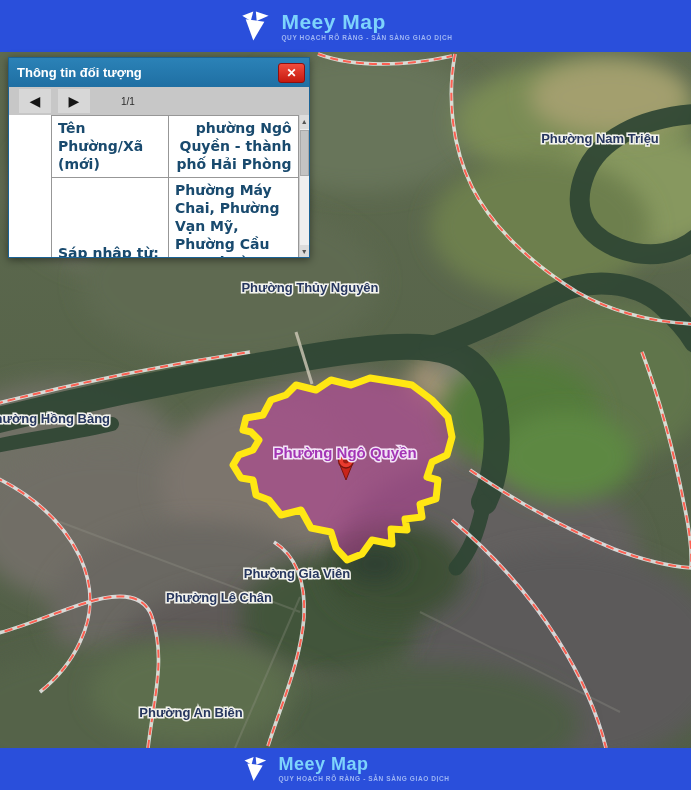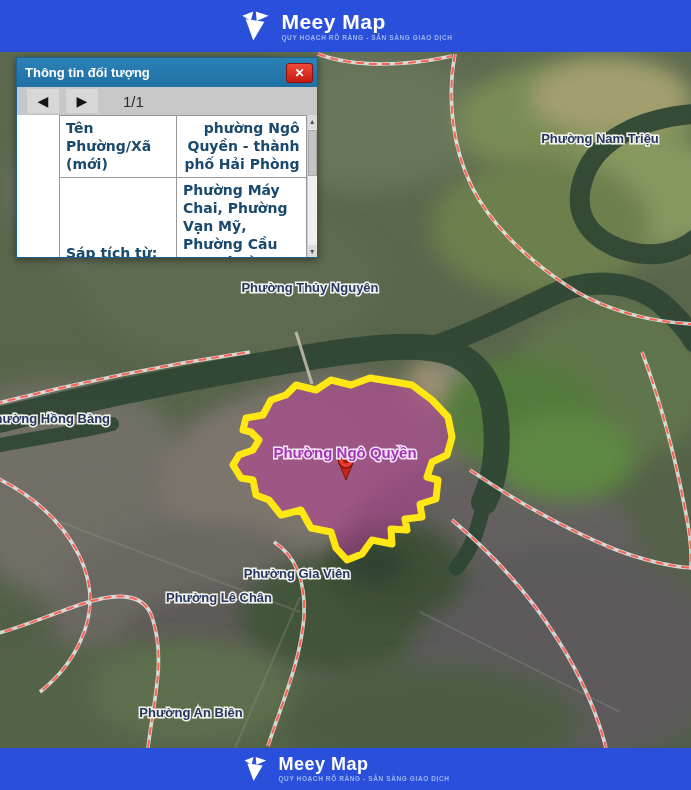--- a/index.html
+++ b/index.html
@@ -6,53 +6,53 @@
   .stage{position:relative;width:691px;height:790px;overflow:hidden;
          font-family:"Liberation Sans",sans-serif;background:#55624a;}
 
   
   .bluebar{position:absolute;left:0;width:691px;background:#2a4fdb;
            display:flex;align-items:center;justify-content:center;z-index:30;}
   .bluebar.top{top:0;height:52px;}
   .bluebar.bottom{bottom:0;height:42px;}
   .brand{display:flex;align-items:center;gap:9px;}
   .brand-text{display:flex;flex-direction:column;line-height:1;}
-  .brand-name{color:#ffffff;font-weight:bold;font-size:21px;letter-spacing:.5px;}
+  .brand-name{color:#7dd3fc;font-weight:bold;font-size:21px;letter-spacing:.5px;}
   .bottom .brand-name{font-size:18px;}
   .brand-tagline{color:#9db5f4;font-size:6.5px;letter-spacing:.6px;margin-top:3px;font-weight:bold;}
   .logo-icon{width:34px;height:34px;}
   .bottom .logo-icon{width:28px;height:28px;}
 
   
   .map{position:absolute;left:0;top:52px;width:691px;height:524px;z-index:1;cursor:grab;}
   .map svg{display:block;}
   .blob{filter:url(#soft);}
   .maplabel{font-family:"Liberation Sans",sans-serif;font-size:13px;font-weight:bold;
             fill:#26365e;stroke:#f2f2ec;stroke-width:3px;paint-order:stroke;
             text-anchor:middle;}
   .maplabel.sel{font-size:15px;fill:#a335b5;stroke:#f3e3f6;}
   .bnd-casing{fill:none;stroke:#ffffff;stroke-width:3.6;opacity:.75;}
   .bnd{fill:none;stroke:#ff5a4b;stroke-width:2;stroke-dasharray:8 5;opacity:.95;}
 
   
-  .popup{position:absolute;left:16px;top:57px;width:302px;height:201px;z-index:40;
+  .popup{position:absolute;left:8px;top:57px;width:302px;height:201px;z-index:40;
          background:#fff;box-shadow:0 2px 8px rgba(0,0,0,.45);overflow:hidden;
          border:1px solid #1b6396;box-sizing:border-box;}
   .popup-title{height:29px;background:linear-gradient(#2b82b7,#1f6fa3);display:flex;
                align-items:center;color:#fff;font-weight:bold;font-size:13px;
                padding-left:8px;box-sizing:border-box;}
   .popup-title span.t{flex:1;}
   .close-btn{width:27px;height:20px;margin-right:4px;border:1px solid #8e0f0f;border-radius:3px;
              background:linear-gradient(#f14b3c,#c51a10);color:#fff;font-weight:bold;
              font-size:12px;line-height:18px;text-align:center;cursor:pointer;padding:0;}
   .popup-nav{height:28px;background:#c7c7c7;display:flex;align-items:center;
              padding-left:10px;gap:7px;box-sizing:border-box;}
   .nav-btn{width:32px;height:24px;background:#d7d7d7;border:none;color:#151515;
            font-size:14px;line-height:24px;text-align:center;cursor:pointer;padding:0;}
-  .pager{margin-left:18px;font-size:15px;color:#2b2b2b;}
+  .pager{margin-left:24px;font-size:10px;color:#2b2b2b;}
   .popup-body{position:relative;height:144px;background:#fff;display:flex;}
   table.info{border-collapse:collapse;width:288px;table-layout:fixed;
              font-family:"DejaVu Sans","Liberation Sans",sans-serif;
              font-size:14px;color:#194a6e;margin-left:42px;}
   table.info th,table.info td{border:1px solid #979797;padding:3px 6px;vertical-align:middle;
              text-align:left;line-height:1.3;}
   table.info th{width:104px;font-weight:bold;}
   table.info td{font-weight:bold;}
   table.info tr.bold td{font-weight:bold;text-align:right;}
   tr.r1{height:54px;} tr.r2{height:62px;} tr.r3{height:22px;}
@@ -205,21 +205,21 @@
       <span class="pager">1/1</span>
     </div>
     <div class="popup-body">
       <table class="info">
         <tbody>
           <tr class="r1 bold">
             <th>Tên Phường/Xã (mới)</th>
             <td>phường Ngô Quyền - thành phố Hải Phòng</td>
           </tr>
           <tr class="r2">
-            <th>Sáp tích từ:</th>
+            <th>Sáp nhập từ:</th>
             <td>Phường Máy Chai, Phường Vạn Mỹ, Phường Cầu Tre, Phường Gia Viên, Phường Đông Khê</td>
           </tr>
           <tr class="r3">
             <th>Diện tích (km²)</th>
             <td>5,81</td>
           </tr>
 
         </tbody>
       </table>
       <div class="scrollbar">

